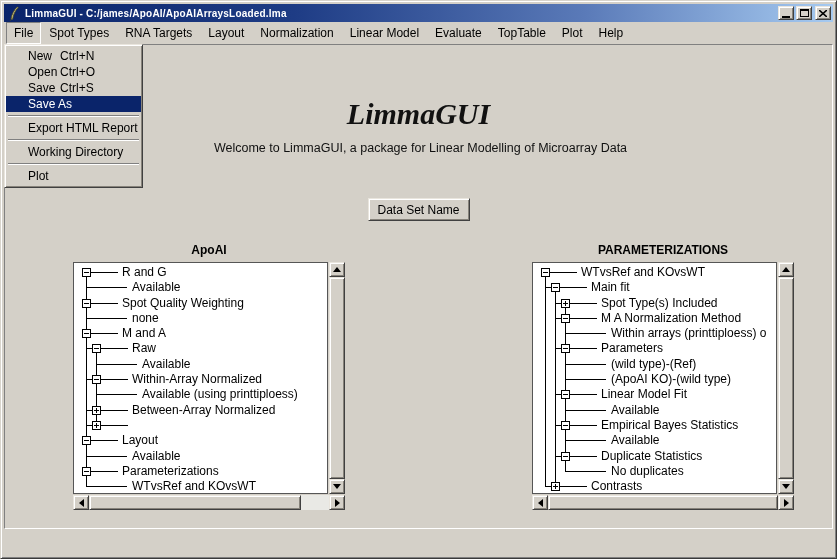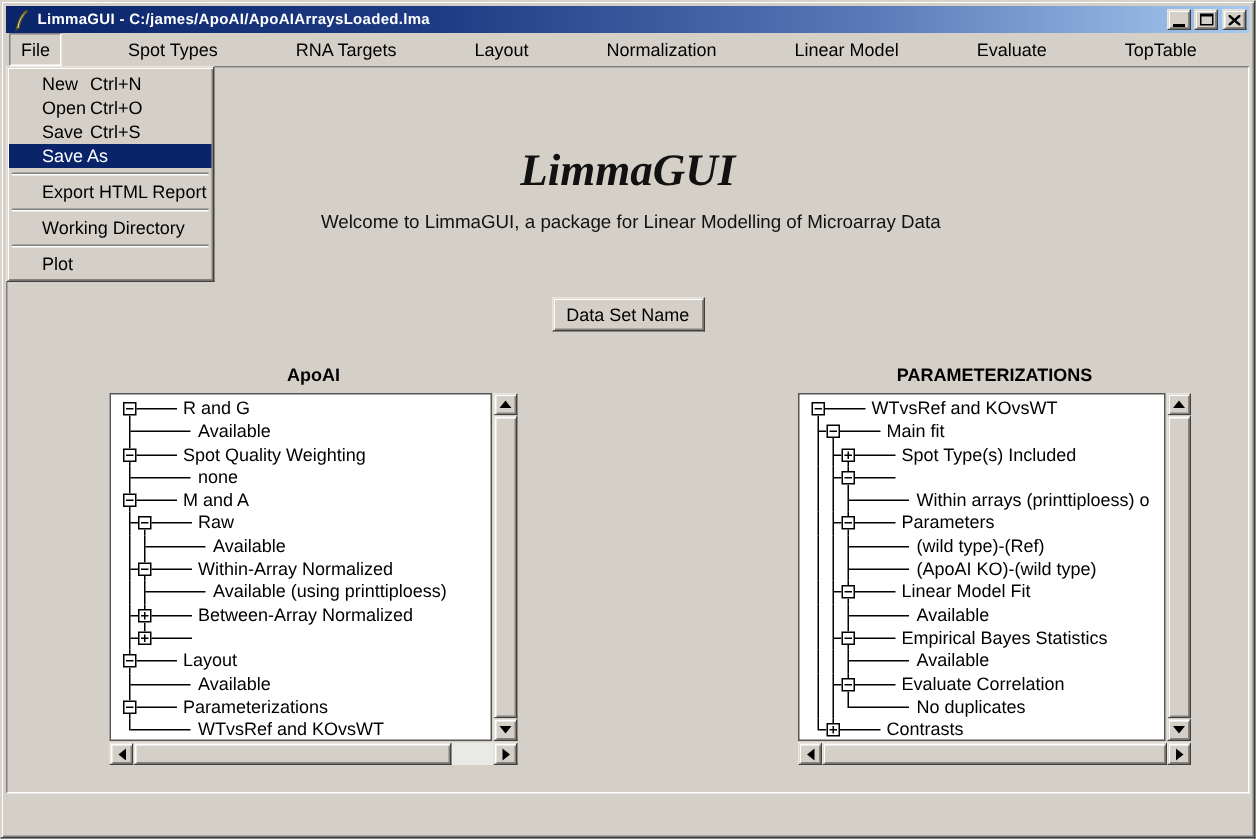--- a/index.html
+++ b/index.html
@@ -18,21 +18,21 @@
   .winbtns { display:flex; gap:2px; }
   .wbtn { width:16px; height:14px; background:#d4d0c8; border:1px solid;
     border-color:#e9e5dd #404040 #404040 #e9e5dd;
     box-shadow: inset 1px 1px 0 #ffffff, inset -1px -1px 0 #87837b;
     display:flex; align-items:center; justify-content:center; }
   .glyph-min { width:8px; height:2px; background:#000; margin-top:7px; }
   .glyph-max { width:9px; height:8px; border:1px solid #000; border-top-width:2px; }
 
   
   .menubar { position:absolute; left:3px; top:21px; right:3px; height:22px;
-    display:flex; align-items:center; padding-left:2px; font-size:12px; color:#000;gap:36px; }
+    display:flex; align-items:center; padding-left:2px; font-size:12px; color:#000; }
   .menu-item { padding:3px 7px; border:1px solid transparent; white-space:nowrap; }
   .menu-item.active { border-color:#808080 #ffffff #ffffff #808080; }
 
   
   .content { position:absolute; left:3px; right:3px; top:43px; bottom:29px;
     border:1px solid; border-color:#808080 #ffffff #ffffff #808080; background:#d4d0c8; }
   .statusbar { position:absolute; left:3px; right:3px; bottom:2px; height:26px; background:#d4d0c8; }
 
   .app-title { position:absolute; top:52px; left:0; right:0; text-align:center;
     font-family:"Liberation Serif", serif; font-style:italic; font-weight:bold; font-size:30px; color:#111; }
@@ -312,20 +312,21 @@
           <div class="tree-row">
             <div class="tline" style="left: 10px; top: 0px; width: 1px; height: 15.3px;"></div>
             <div class="tline" style="left: 20px; top: 0px; width: 1px; height: 15.3px;"></div>
             <div class="tline" style="left: 21px; top: 7px; width: 5px; height: 1px;"></div>
             <div class="tline" style="left: 30px; top: 0px; width: 1px; height: 3px;"></div>
             <div class="tline" style="left: 30px; top: 12px; width: 1px; height: 3.3px;"></div>
             <div class="tbox" style="left: 26px; top: 3px;">
               <span class="h"></span>
             </div>
             <div class="tline" style="left: 35px; top: 7px; width: 27px; height: 1px;"></div>
+            <span class="tree-label" style="left: 66px;">M A Normalization Method</span>
           </div>
           <div class="tree-row">
             <div class="tline" style="left: 10px; top: 0px; width: 1px; height: 15.3px;"></div>
             <div class="tline" style="left: 20px; top: 0px; width: 1px; height: 15.3px;"></div>
             <div class="tline" style="left: 30px; top: 0px; width: 1px; height: 15.3px;"></div>
             <div class="tline" style="left: 31px; top: 7px; width: 40px; height: 1px;"></div>
             <span class="tree-label" style="left: 76px;">Within arrays (printtiploess) o</span>
           </div>
           <div class="tree-row">
             <div class="tline" style="left: 10px; top: 0px; width: 1px; height: 15.3px;"></div>
@@ -394,21 +395,21 @@
           <div class="tree-row">
             <div class="tline" style="left: 10px; top: 0px; width: 1px; height: 15.3px;"></div>
             <div class="tline" style="left: 20px; top: 0px; width: 1px; height: 15.3px;"></div>
             <div class="tline" style="left: 21px; top: 7px; width: 5px; height: 1px;"></div>
             <div class="tline" style="left: 30px; top: 0px; width: 1px; height: 3px;"></div>
             <div class="tline" style="left: 30px; top: 12px; width: 1px; height: 3.3px;"></div>
             <div class="tbox" style="left: 26px; top: 3px;">
               <span class="h"></span>
             </div>
             <div class="tline" style="left: 35px; top: 7px; width: 27px; height: 1px;"></div>
-            <span class="tree-label" style="left: 66px;">Evaluate Correlation</span>
+            <span class="tree-label" style="left: 66px;">Duplicate Statistics</span>
           </div>
           <div class="tree-row">
             <div class="tline" style="left: 10px; top: 0px; width: 1px; height: 15.3px;"></div>
             <div class="tline" style="left: 20px; top: 0px; width: 1px; height: 15.3px;"></div>
             <div class="tline" style="left: 30px; top: 0px; width: 1px; height: 8px;"></div>
             <div class="tline" style="left: 31px; top: 7px; width: 40px; height: 1px;"></div>
             <span class="tree-label" style="left: 76px;">No duplicates</span>
           </div>
           <div class="tree-row">
             <div class="tline" style="left: 10px; top: 0px; width: 1px; height: 8px;"></div>

